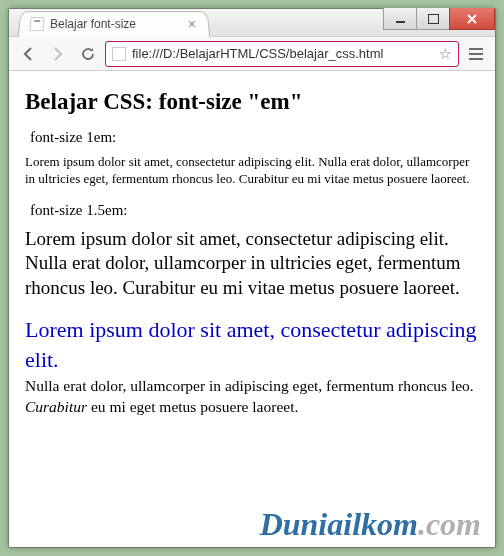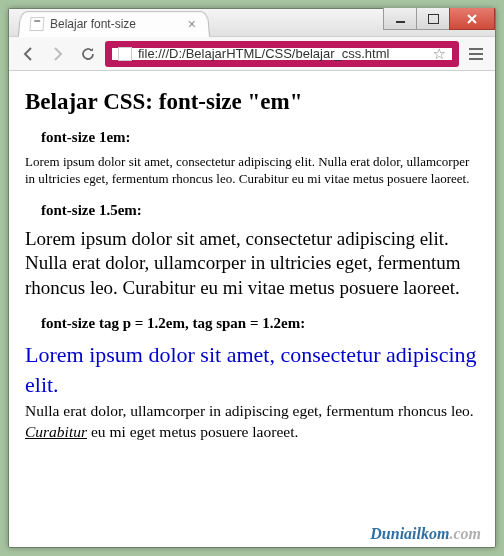--- a/index.html
+++ b/index.html
@@ -108,21 +108,21 @@
     display: flex;
     align-items: center;
     justify-content: center;
     color: #6b6b6b;
     border-radius: 3px;
   }
   .nav-btn svg { width:16px; height:16px; }
   .address-bar {
     flex: 1;
     height: 26px;
-    border: 7px solid #be185d;
+    border: 1px solid #be185d;
     border-radius: 3px;
     background: #fff;
     display: flex;
     align-items: center;
     padding: 0 6px;
     font-family: Arial, sans-serif;
     font-size: 13px;
     color: #333;
   }
   .address-bar .doc-icon {
@@ -146,35 +146,35 @@
     padding: 8px 16px 0 16px;
     color: #000;
     position: relative;
   }
   h2.page-title {
     font-size: 23px;
     font-weight: bold;
     margin: 10px 0 14px 0;
   }
   .section-label {
-    font-weight: bold;
+    font-weight: normal;
     font-size: 15px;
-    margin: 10px 0 8px 16px;
+    margin: 10px 0 8px 5px;
   }
   .para-1em { font-size: 13px; line-height: 1.3; margin: 0 0 14px 0; }
   .para-15em { font-size: 19px; line-height: 1.3; margin: 0 0 14px 0; }
   .para-nested { font-size: 15.5px; line-height: 1.35; margin: 0 0 0 0; }
   .para-nested .blue-lead { color: #0000cc; font-size: 22px; display:block; margin-bottom:2px;}
-  .para-nested .italic { font-style: italic; text-decoration: underline; }
+  .para-nested .italic { font-style: italic; }
   .watermark {
     position: absolute;
     right: 14px;
     bottom: 4px;
     font-family: Georgia, "Times New Roman", serif;
-    font-size: 16px;
+    font-size: 32px;
     font-weight: bold;
     font-style: italic;
     color: #b0b0b0;
   }
   .watermark .brand-main { color: #2f6fa3; font-style: italic; }
   .watermark .brand-tld { color: #b0b0b0; font-style: italic; }
 </style>
 </head>
 <body>
 
@@ -228,21 +228,20 @@
 
   <div class="content">
     <h2 class="page-title">Belajar CSS: font-size "em"</h2>
 
     <div class="section-label">font-size 1em:</div>
     <p class="para-1em">Lorem ipsum dolor sit amet, consectetur adipiscing elit. Nulla erat dolor, ullamcorper in ultricies eget, fermentum rhoncus leo. Curabitur eu mi vitae metus posuere laoreet.</p>
 
     <div class="section-label">font-size 1.5em:</div>
     <p class="para-15em">Lorem ipsum dolor sit amet, consectetur adipiscing elit. Nulla erat dolor, ullamcorper in ultricies eget, fermentum rhoncus leo. Curabitur eu mi vitae metus posuere laoreet.</p>
 
-    <div class="section-label">font-size tag p = 1.2em, tag span = 1.2em:</div>
     <p class="para-nested">
       <span class="blue-lead">Lorem ipsum dolor sit amet, consectetur adipiscing elit.</span>
       <span>Nulla erat dolor, ullamcorper in adipiscing eget, fermentum rhoncus leo. </span><span class="italic">Curabitur</span><span> eu mi eget metus posuere laoreet.</span>
     </p>
 
     <div class="watermark">
       <span class="brand-main">Dunia</span><span class="brand-main" style="color:#2f6fa3;">ilkom</span><span class="brand-tld">.com</span>
     </div>
   </div>
 

